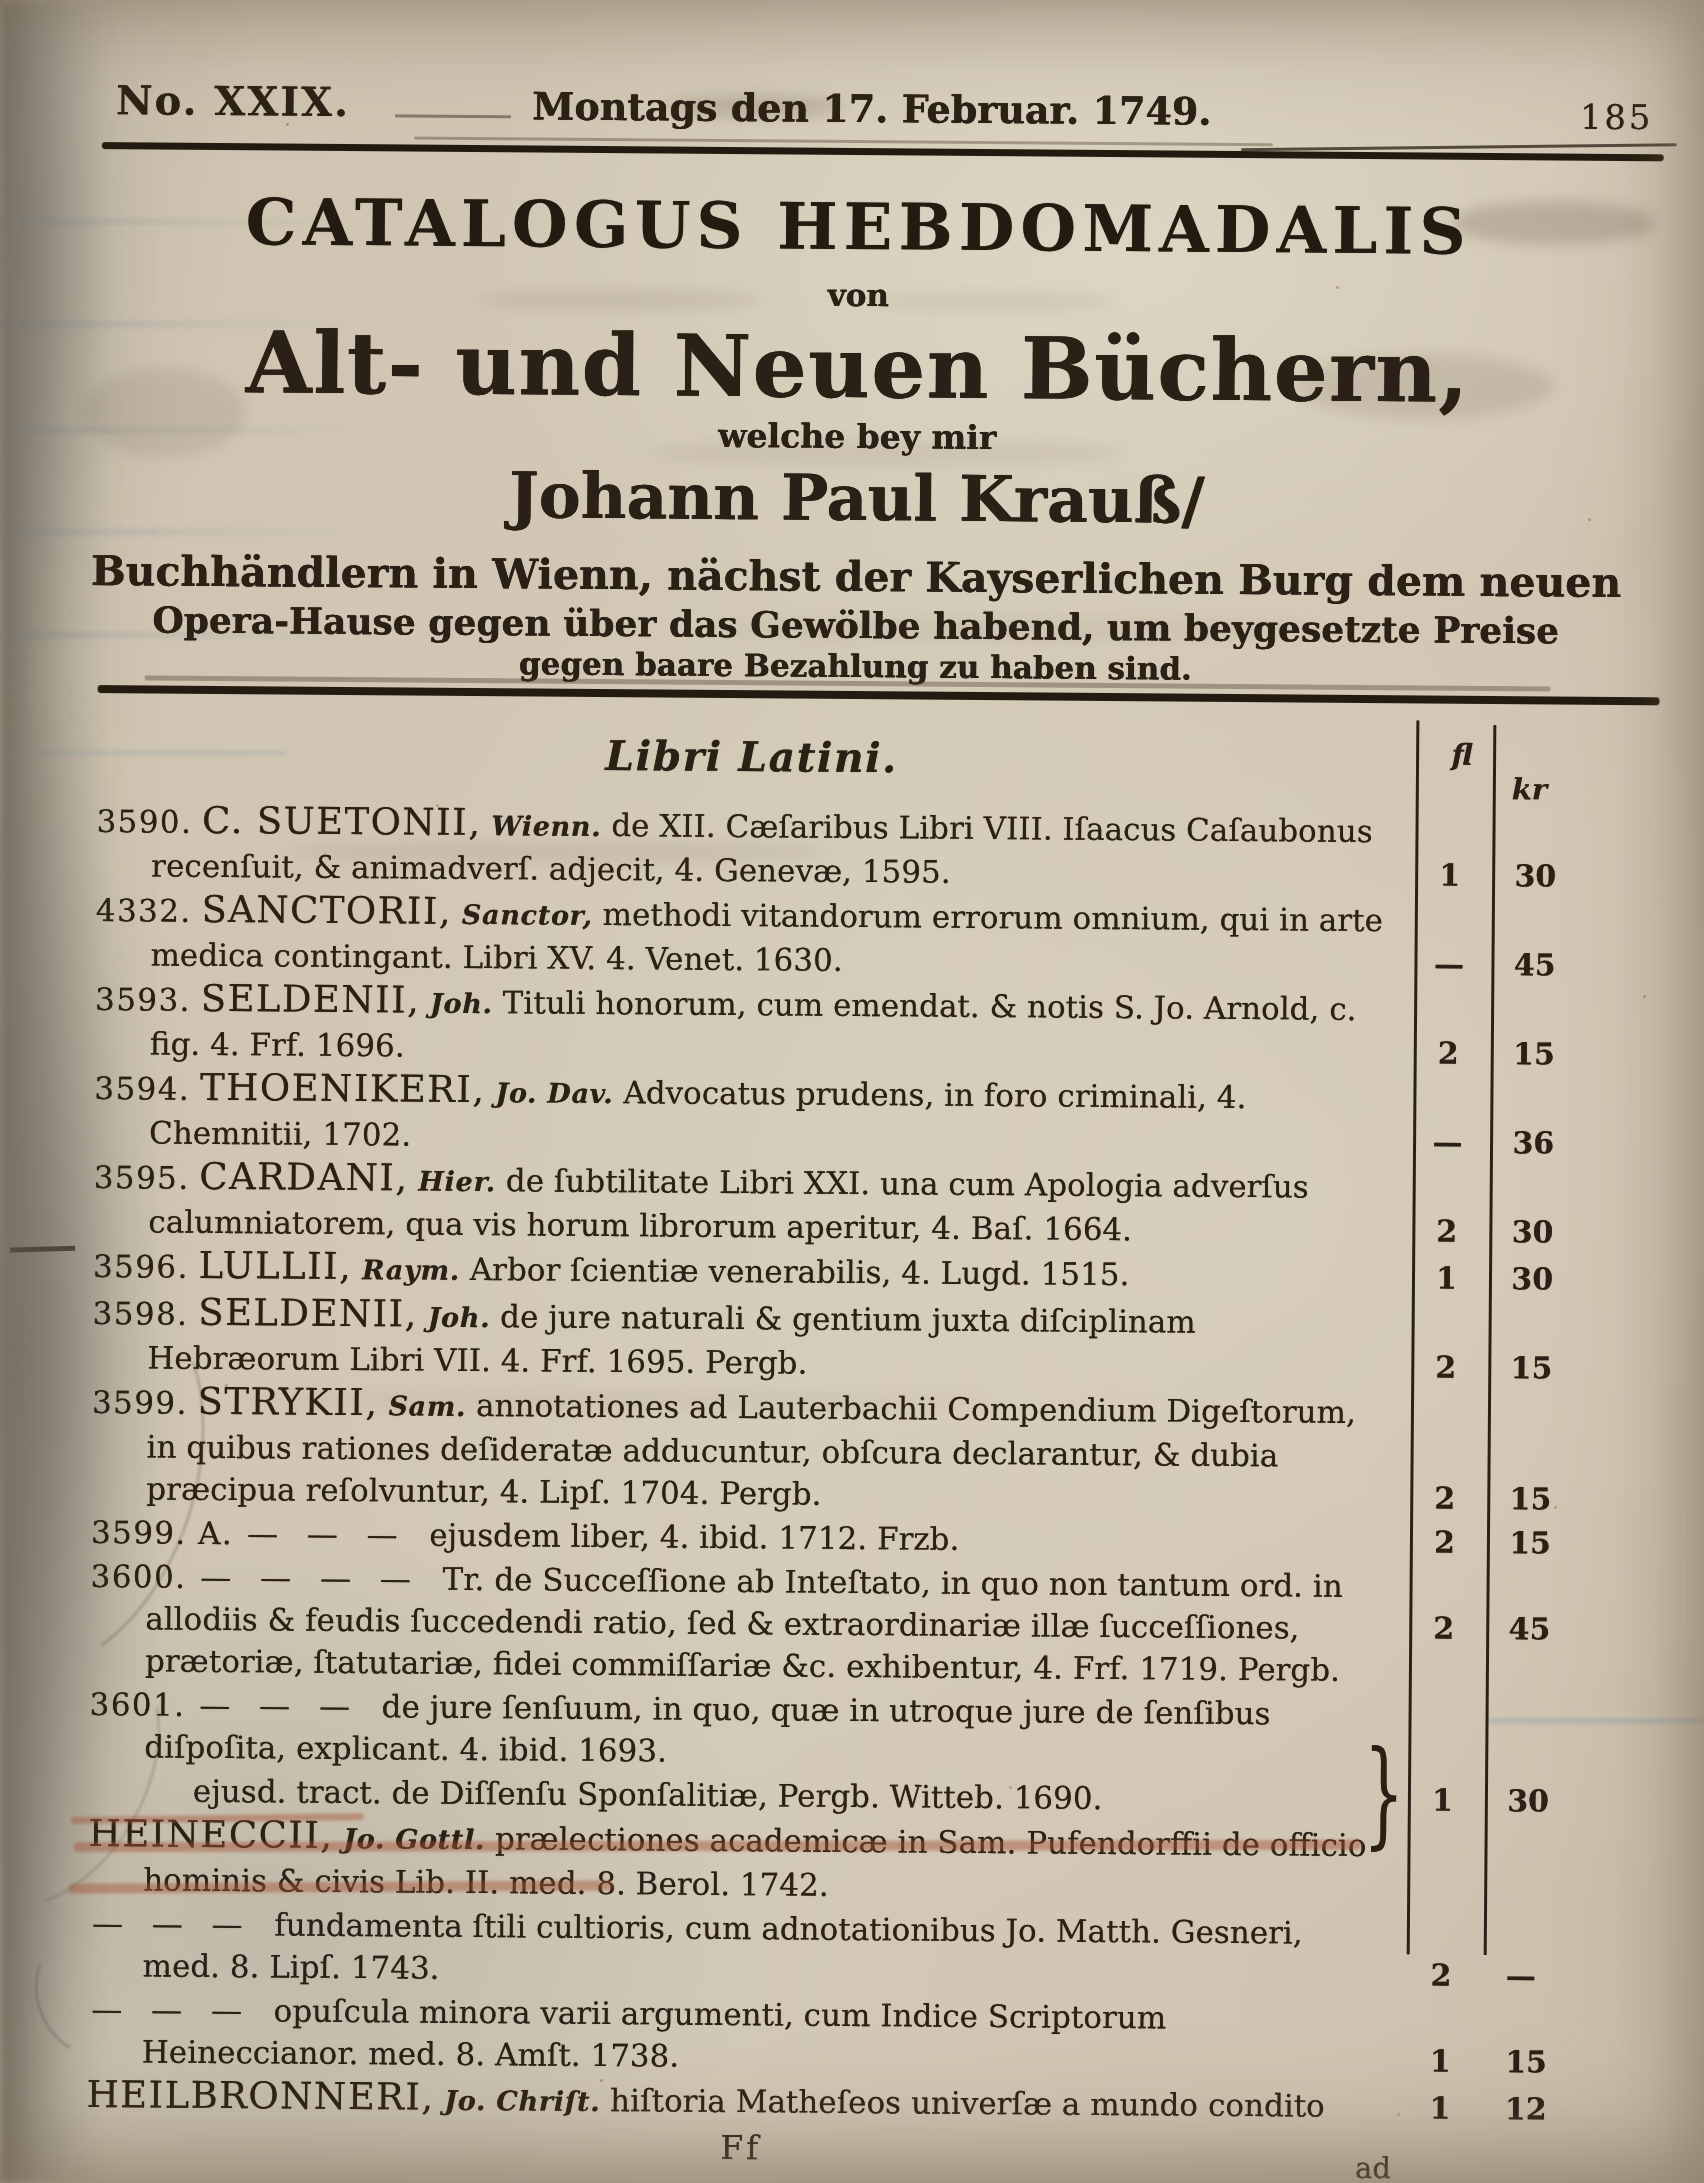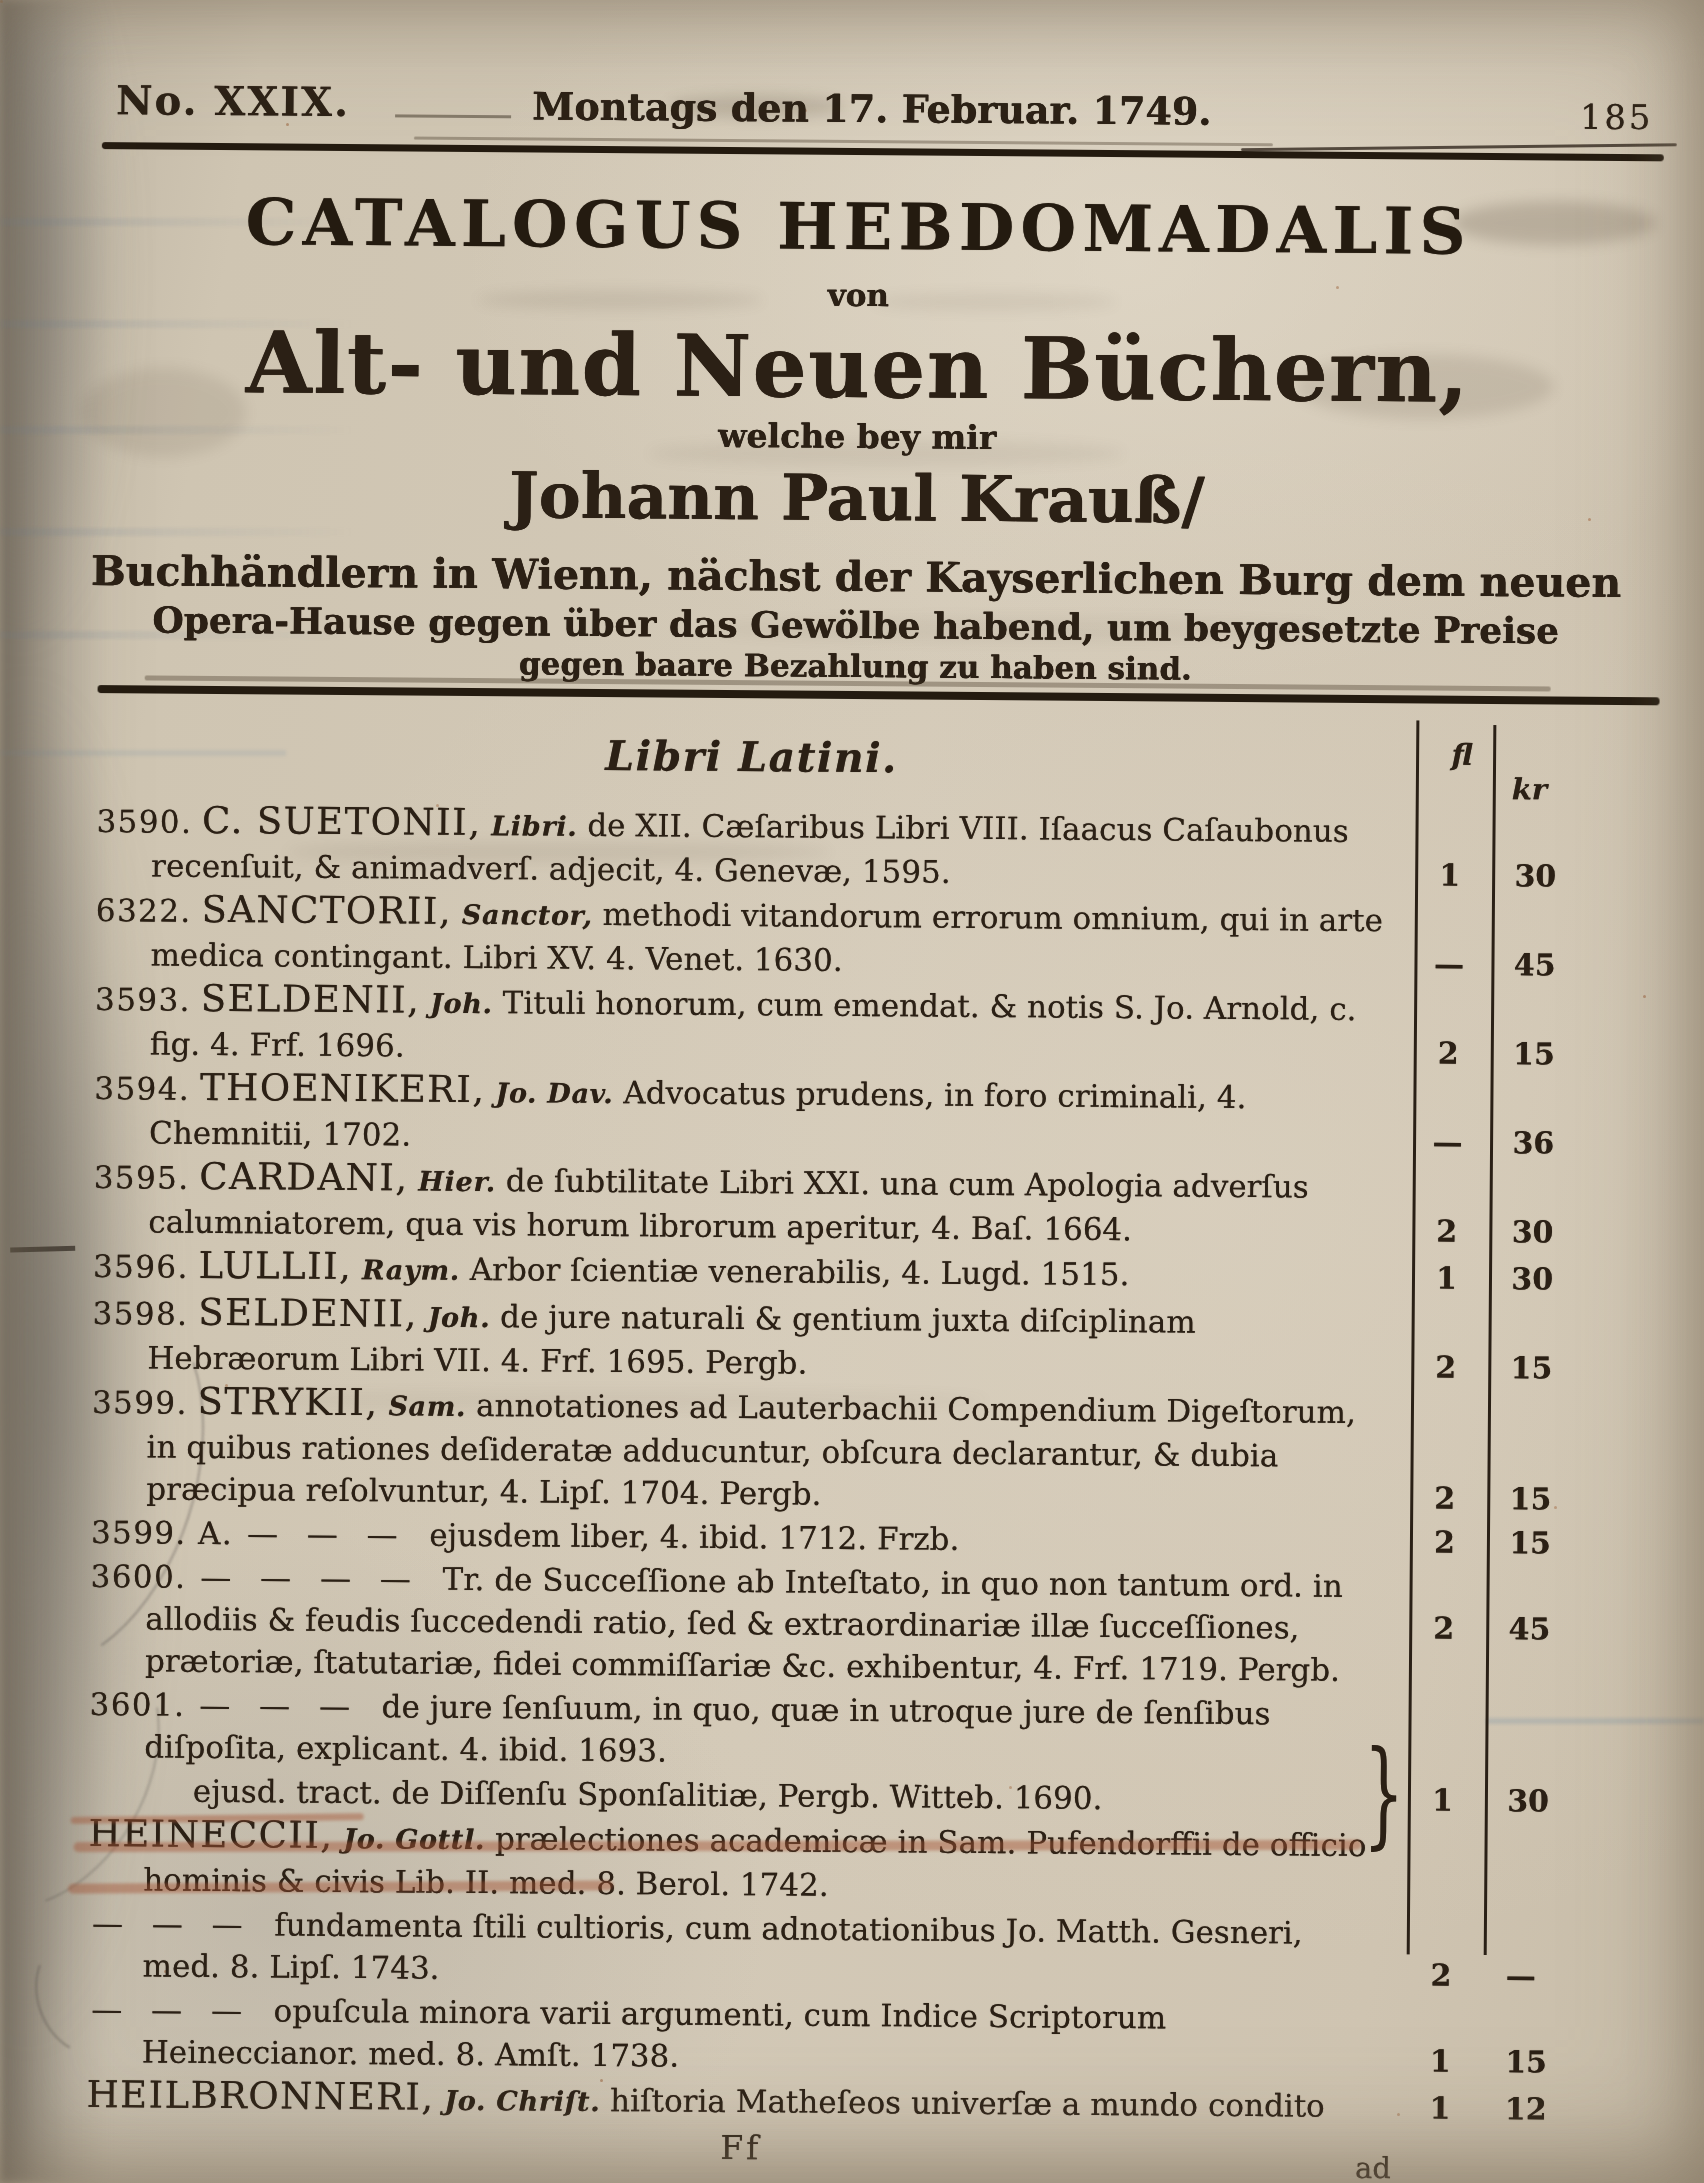--- a/index.html
+++ b/index.html
@@ -141,29 +141,29 @@
       <div class="vline v1"></div>
       <div class="vline v2"></div>
       <div class="colhead ch-fl">fl</div>
       <div class="colhead ch-kr">kr</div>
       <div class="margin-dash"></div>
 
       <h2 class="libri">Libri Latini.</h2>
 
       <div class="entries">
   <div class="entry">
-    <p class="etext"><span class="enum">3590.</span>  <span class="eauthor">C. SUETONII,</span> <i class="enote">Libri.</i> <span class="ebody">de XII. Cæſaribus Libri VIII. Iſaacus Caſaubonus recenſuit, &amp; animadverſ. adjecit, 4. Genevæ, 1595.</span></p>
-
-    <span class="fl">1</span>
-    <span class="kr">30</span>
-
-  </div>
-
-  <div class="entry">
-    <p class="etext"><span class="enum">6322.</span>  <span class="eauthor">SANCTORII,</span> <i class="enote">Sanctor,</i> <span class="ebody">methodi vitandorum errorum omnium, qui in arte medica contingant. Libri XV. 4. Venet. 1630.</span></p>
+    <p class="etext"><span class="enum">3590.</span>  <span class="eauthor">C. SUETONII,</span> <i class="enote">Wienn.</i> <span class="ebody">de XII. Cæſaribus Libri VIII. Iſaacus Caſaubonus recenſuit, &amp; animadverſ. adjecit, 4. Genevæ, 1595.</span></p>
+
+    <span class="fl">1</span>
+    <span class="kr">30</span>
+
+  </div>
+
+  <div class="entry">
+    <p class="etext"><span class="enum">4332.</span>  <span class="eauthor">SANCTORII,</span> <i class="enote">Sanctor,</i> <span class="ebody">methodi vitandorum errorum omnium, qui in arte medica contingant. Libri XV. 4. Venet. 1630.</span></p>
 
     <span class="fl">—</span>
     <span class="kr">45</span>
 
   </div>
 
   <div class="entry">
     <p class="etext"><span class="enum">3593.</span>  <span class="eauthor">SELDENII,</span> <i class="enote">Joh.</i> <span class="ebody">Tituli honorum, cum emendat. &amp; notis S. Jo. Arnold, c. fig. 4. Frf. 1696.</span></p>
 
     <span class="fl">2</span>

